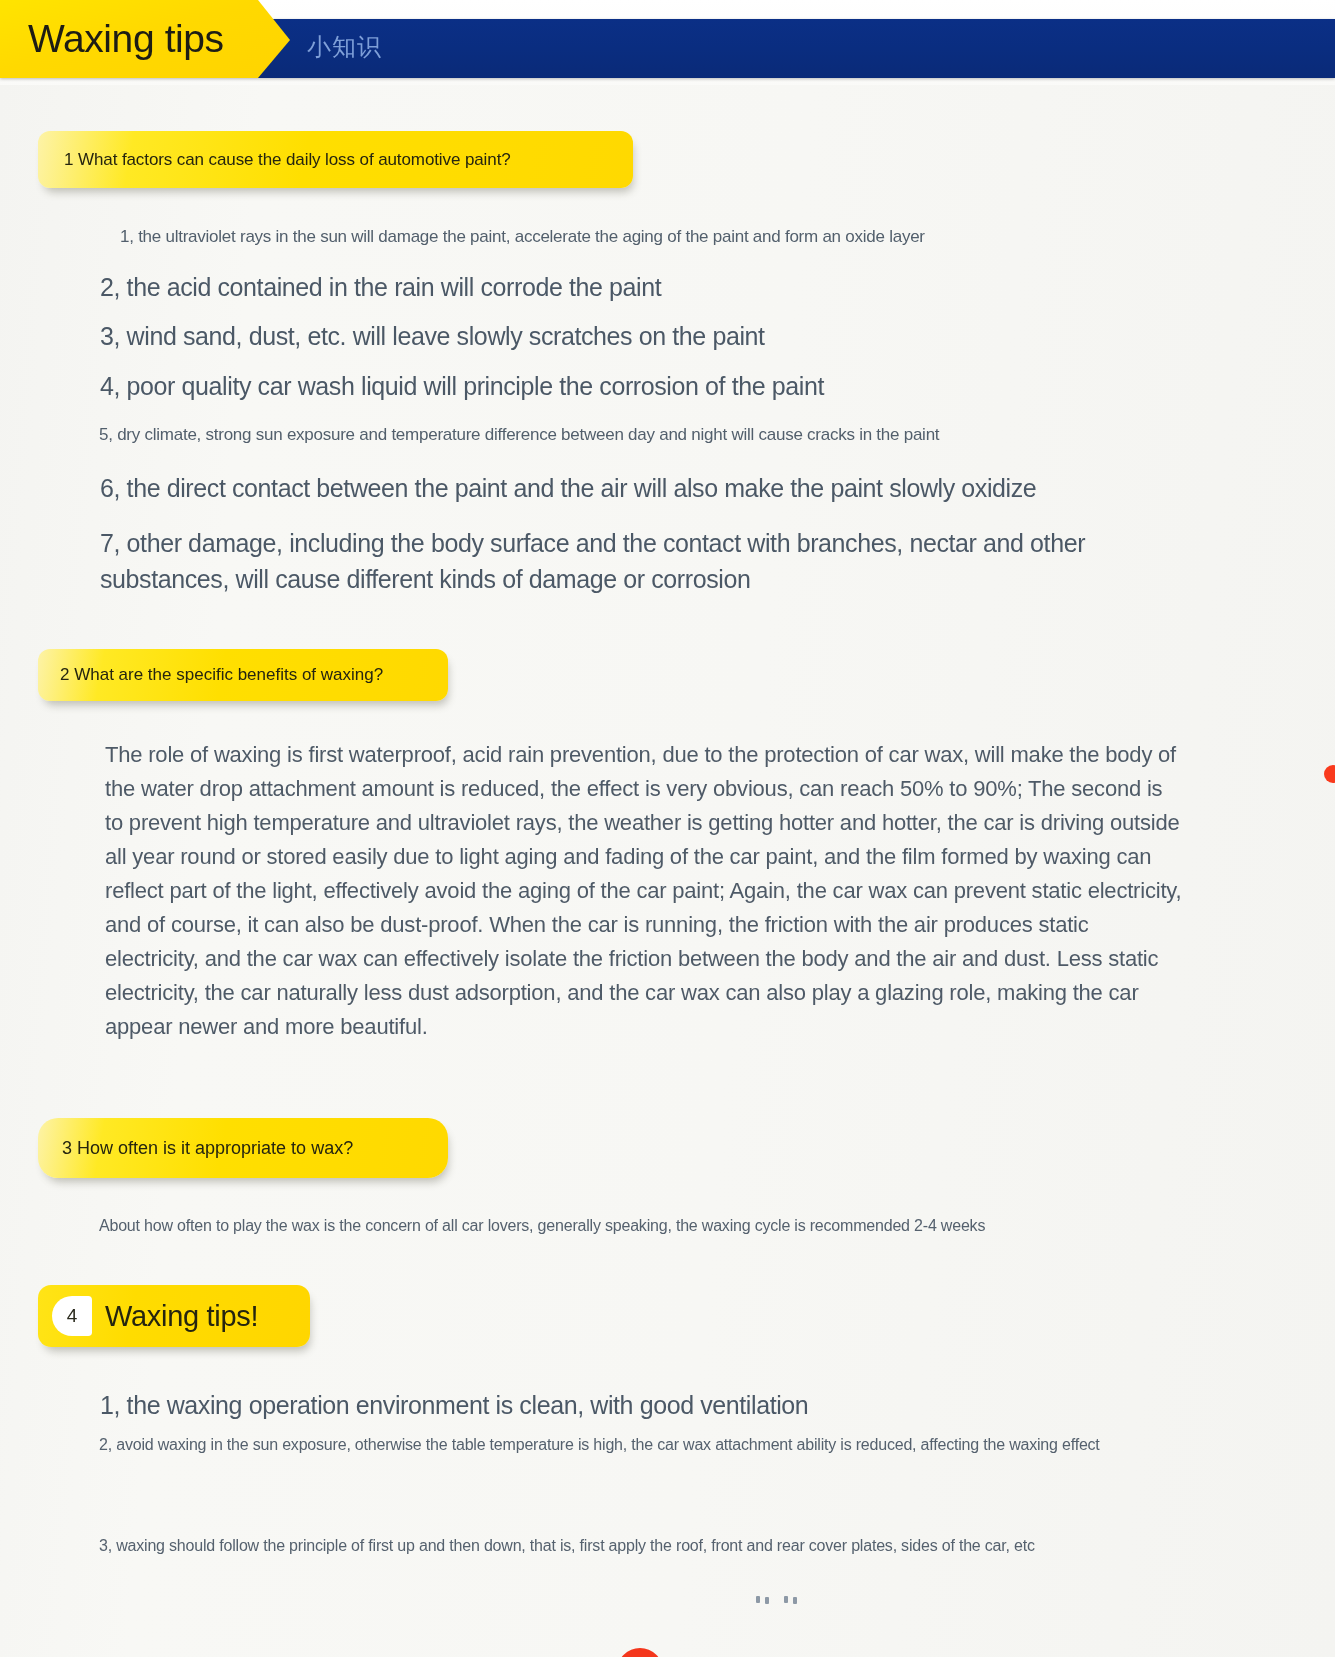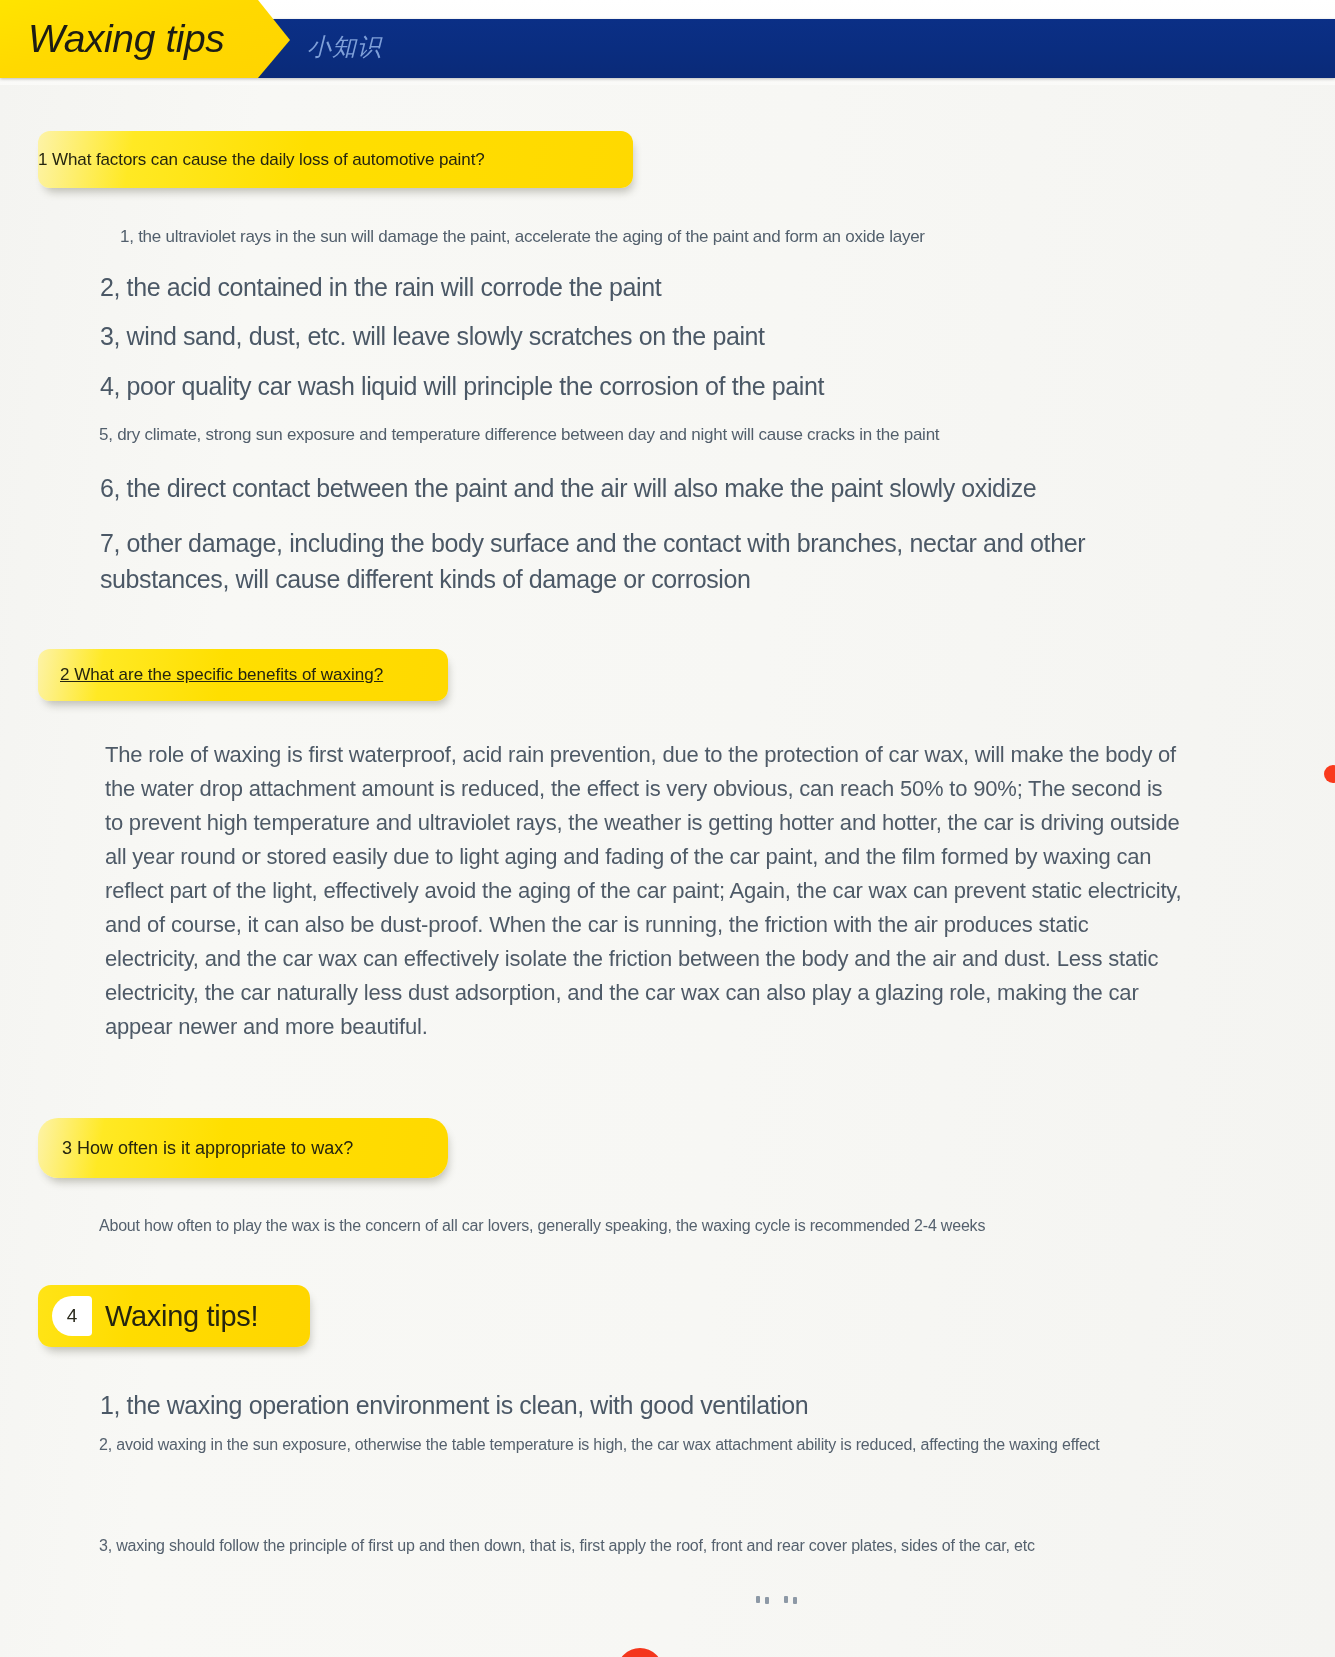--- a/index.html
+++ b/index.html
@@ -31,21 +31,20 @@
     height: 1572px;
     background: linear-gradient(95deg, #f4f4f1 0%, #f8f8f5 18%, #f7f7f4 55%, #f4f4f1 100%);
   }
 
   
   .header {
     position: absolute;
     left: 0; top: 0;
     width: 1335px;
     height: 85px;
-    font-style: italic;
   }
   .header-bluebar {
     position: absolute;
     left: 0;
     top: 19px;
     width: 1335px;
     height: 59px;
     background: linear-gradient(180deg, #0b2f86 0%, #0a2d80 50%, #0a2a78 100%);
     box-shadow: 0 1px 3px rgba(0,0,0,0.25);
   }
@@ -95,31 +94,31 @@
     white-space: nowrap;
   }
 
   
   .banner-1 {
     left: 38px; top: 131px;
     width: 595px; height: 57px;
   }
   .banner-1 .banner-text {
     font-size: 17px;
+    margin-left: 26px;
     letter-spacing: -0.1px;
   }
   
   .banner-2 {
     left: 38px; top: 649px;
     width: 410px; height: 52px;
   }
   .banner-2 .banner-text {
     font-size: 17px;
     margin-left: 22px;
-    text-decoration: underline;
   }
   
   .banner-3 {
     left: 38px; top: 1118px;
     width: 410px; height: 60px;
     border-radius: 20px;
   }
   .banner-3 .banner-text {
     font-size: 18px;
     margin-left: 24px;

